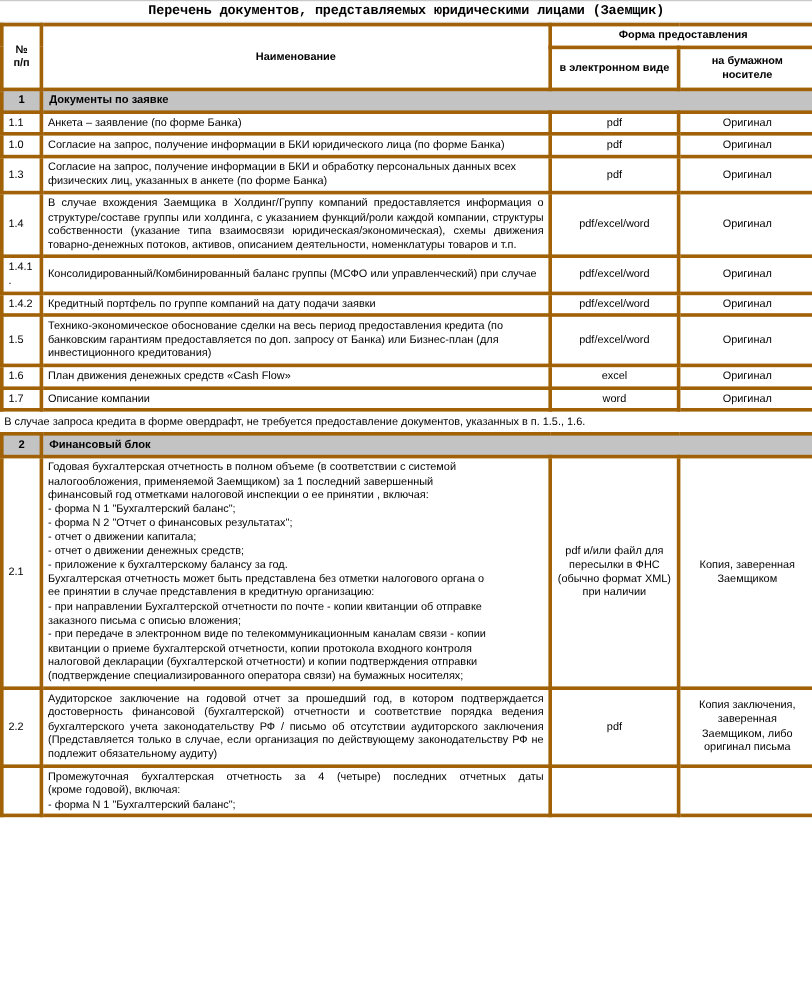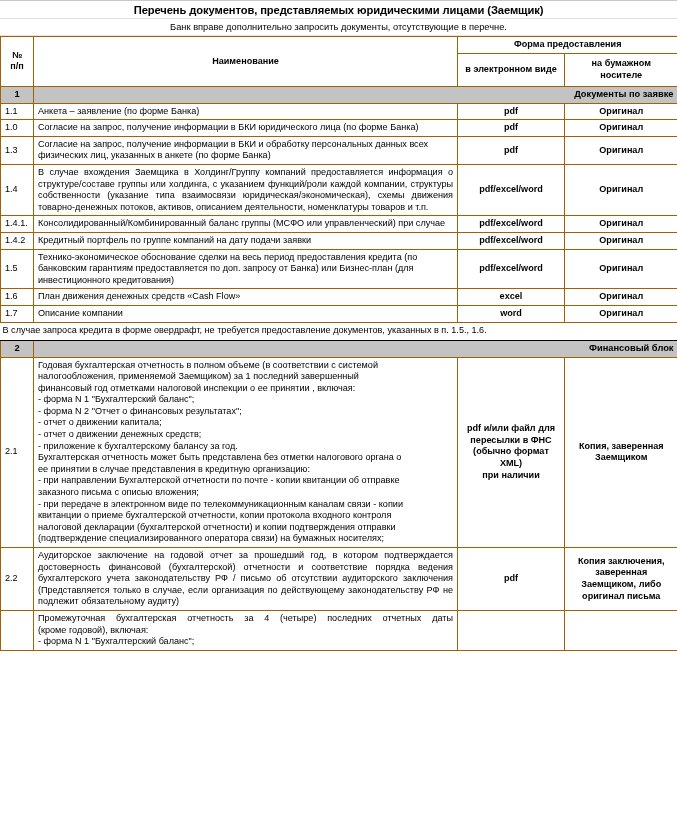--- a/index.html
+++ b/index.html
@@ -22,20 +22,21 @@
   }
 
   
   .title-band {
     border-top: 1px solid #c9c9c9;
     border-bottom: 1px solid #e2e2e2;
     height: 17px;
     display: flex;
     align-items: center;
     justify-content: center;
+    font-family: Liberation Mono, monospace;
   }
   .doc-title {
     font-size: 11.2px;
     font-weight: bold;
     letter-spacing: -0.1px;
     white-space: nowrap;
   }
   .subtitle-band {
     border-bottom: 1px solid #e6e6e6;
     height: 16px;
@@ -49,21 +50,21 @@
     white-space: nowrap;
   }
 
   
   table.grid {
     border-collapse: collapse;
     width: 677px;
     table-layout: fixed;
   }
   table.grid td {
-    border: 1px solid #a16207;
+    border: 3px solid #a16207;
     vertical-align: middle;
     font-size: 9.1px;
     line-height: 11.6px;
     padding: 2px 4px;
     word-wrap: break-word;
     overflow-wrap: break-word;
   }
 
   
   col.c-num   { width: 33px; }
@@ -83,21 +84,21 @@
   
   tr.section td {
     background: #c3c3c3;
     font-weight: bold;
     font-size: 9.3px;
     height: 14px;
     padding-top: 1px;
     padding-bottom: 1px;
   }
   tr.section td.num { text-align: center; }
-  tr.section td.sect-label { text-align: right; padding-left: 5px; margin-top: 28px; }
+  tr.section td.sect-label { text-align: left; padding-left: 5px; margin-top: 28px; }
 
   
   tr.note td {
     border-left: none;
     border-right: none;
     border-top: 1px solid #000;
     border-bottom: 1px solid #000;
     font-size: 9.1px;
     padding: 2px 2px 2px 2px;
     text-align: left;
@@ -114,41 +115,37 @@
     text-align: justify;
     text-align-last: left;
     vertical-align: middle;
     padding-left: 5px;
     padding-right: 5px;
   }
   td.name.plain { text-align: left; text-align-last: left; }
   td.ctr {
     text-align: center;
     vertical-align: middle;
-    font-weight: bold;
   }
 
   td.name .ln { display: block; }
   td.name .ln-just { display: block; text-align: justify; text-align-last: justify; }
 
   
   table.grid td.lastcol { border-right: none; }
 </style>
 </head>
 <body>
 
 <div class="sheet">
 
   <div class="title-band">
     <div class="doc-title">Перечень документов, представляемых юридическими лицами (Заемщик)</div>
   </div>
 
-  <div class="subtitle-band">
-    <div class="doc-subtitle">Банк вправе дополнительно запросить документы, отсутствующие в перечне.</div>
-  </div>
 
   <table class="grid">
     <colgroup>
       <col class="c-num">
       <col class="c-name">
       <col class="c-elec">
       <col class="c-paper">
     </colgroup>
     <tbody>
 

